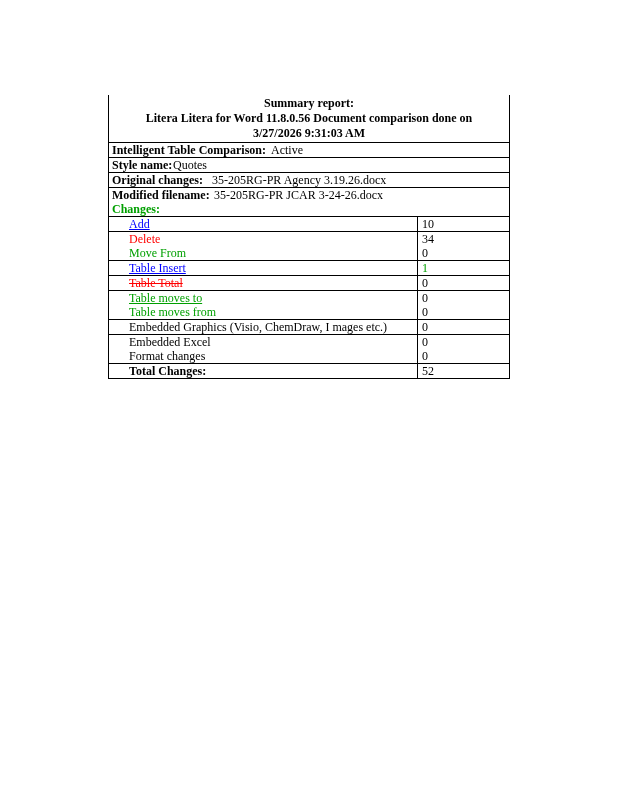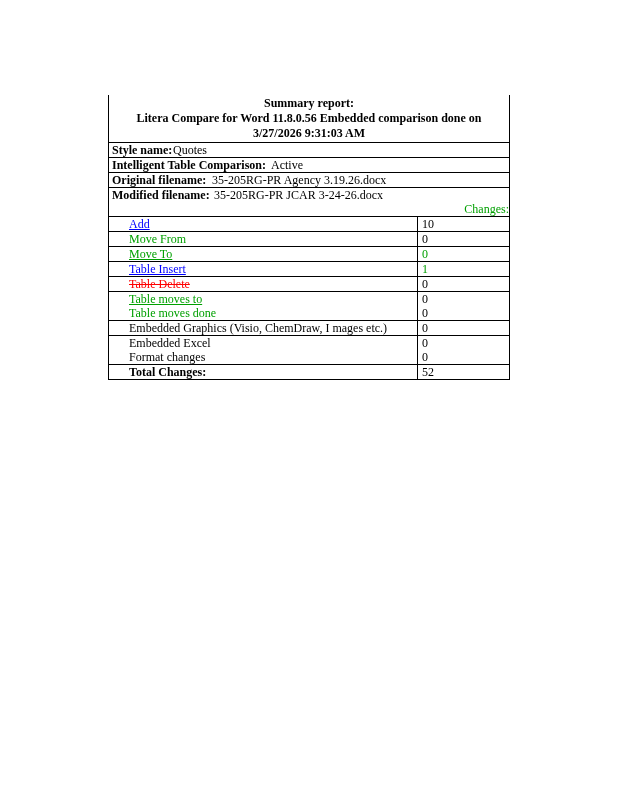--- a/index.html
+++ b/index.html
@@ -23,21 +23,21 @@
     border-bottom:1px solid #000;
     border-top:none;
   }
   td{padding:0;vertical-align:top;line-height:14px;}
   tr.sep > td{border-bottom:1px solid #000;}
   .hdr-cell{text-align:center;font-weight:bold;line-height:15px;padding:1px 2px;}
   .info-cell{position:relative;padding-left:3px;height:14px;}
   .info-cell.tall{height:28px;}
   .info-label{font-weight:bold;}
   .info-value{position:absolute;top:0;white-space:nowrap;}
-  .changes-heading{color:var(--c-move);font-weight:normal;text-align:right;}
+  .changes-heading{color:var(--c-move);font-weight:bold;}
   .lbl-cell{padding-left:20px;white-space:nowrap;overflow:hidden;}
   .val-cell{border-left:1px solid #000;padding-left:4px;}
   .chg-add{color:var(--c-insert);text-decoration:underline;}
   .chg-delete{color:var(--c-delete);}
   .chg-movefrom{color:var(--c-move);}
   .chg-moveto{color:var(--c-move);text-decoration:underline;}
   .chg-tableinsert{color:var(--c-insert);text-decoration:underline;text-decoration-style:double;}
   .chg-tabledelete{color:var(--c-delete);text-decoration:line-through;}
   .chg-tablemovesto{color:var(--c-move);text-decoration:underline;text-decoration-style:double;}
   .chg-tablemovesfrom{color:var(--c-move);}
@@ -52,77 +52,77 @@
   <table class="report">
     <colgroup>
       <col style="width:309px">
       <col style="width:92px">
     </colgroup>
 
     <tbody>
         <tr class="sep">
       <td class="hdr-cell" colspan="2">
         <div>Summary report:</div>
-        <div>Litera Compare for Word 11.8.0.56 Embedded comparison done on</div>
+        <div>Litera Litera for Word 11.8.0.56 Document comparison done on</div>
         <div>3/27/2026 9:31:03 AM</div>
       </td>
     </tr>
 
+    <tr class="sep">
+      <td class="info-cell" colspan="2">
+        <span class="info-label">Intelligent Table Comparison:</span>
+        <span class="info-value" style="left:162px">Active</span>
+      </td>
+    </tr>
     <tr class="sep">
       <td class="info-cell" colspan="2">
         <span class="info-label">Style name:</span>
         <span class="info-value" style="left:64px">Quotes</span>
       </td>
     </tr>
     <tr class="sep">
       <td class="info-cell" colspan="2">
-        <span class="info-label">Intelligent Table Comparison:</span>
-        <span class="info-value" style="left:162px">Active</span>
-      </td>
-    </tr>
-    <tr class="sep">
-      <td class="info-cell" colspan="2">
-        <span class="info-label">Original filename:</span>
+        <span class="info-label">Original changes:</span>
         <span class="info-value" style="left:103px">35-205RG-PR Agency 3.19.26.docx</span>
       </td>
     </tr>
     <tr class="sep">
       <td class="info-cell tall" colspan="2">
         <span class="info-label">Modified filename:</span>
         <span class="info-value" style="left:105px">35-205RG-PR JCAR 3-24-26.docx</span>
         <div class="changes-heading">Changes:</div>
       </td>
     </tr>
 
     <tr class="sep">
       <td class="lbl-cell"><span class="chg-add">Add</span></td>
       <td class="val-cell">10</td>
     </tr>
+    <tr>
+      <td class="lbl-cell"><span class="chg-delete">Delete</span></td>
+      <td class="val-cell">34</td>
+    </tr>
     <tr class="sep">
       <td class="lbl-cell"><span class="chg-movefrom">Move From</span></td>
       <td class="val-cell">0</td>
-    </tr>
-    <tr class="sep">
-      <td class="lbl-cell"><span class="chg-moveto">Move To</span></td>
-      <td class="val-cell val-green">0</td>
     </tr>
     <tr class="sep">
       <td class="lbl-cell"><span class="chg-tableinsert">Table Insert</span></td>
       <td class="val-cell val-green">1</td>
     </tr>
     <tr class="sep">
-      <td class="lbl-cell"><span class="chg-tabledelete">Table Delete</span></td>
+      <td class="lbl-cell"><span class="chg-tabledelete">Table Total</span></td>
       <td class="val-cell">0</td>
     </tr>
     <tr>
       <td class="lbl-cell"><span class="chg-tablemovesto">Table moves to</span></td>
       <td class="val-cell">0</td>
     </tr>
     <tr class="sep">
-      <td class="lbl-cell"><span class="chg-tablemovesfrom">Table moves done</span></td>
+      <td class="lbl-cell"><span class="chg-tablemovesfrom">Table moves from</span></td>
       <td class="val-cell">0</td>
     </tr>
     <tr class="sep">
       <td class="lbl-cell"><span class="chg-plain">Embedded Graphics (Visio, ChemDraw, I mages etc.)</span></td>
       <td class="val-cell">0</td>
     </tr>
     <tr>
       <td class="lbl-cell"><span class="chg-plain">Embedded Excel</span></td>
       <td class="val-cell">0</td>
     </tr>

